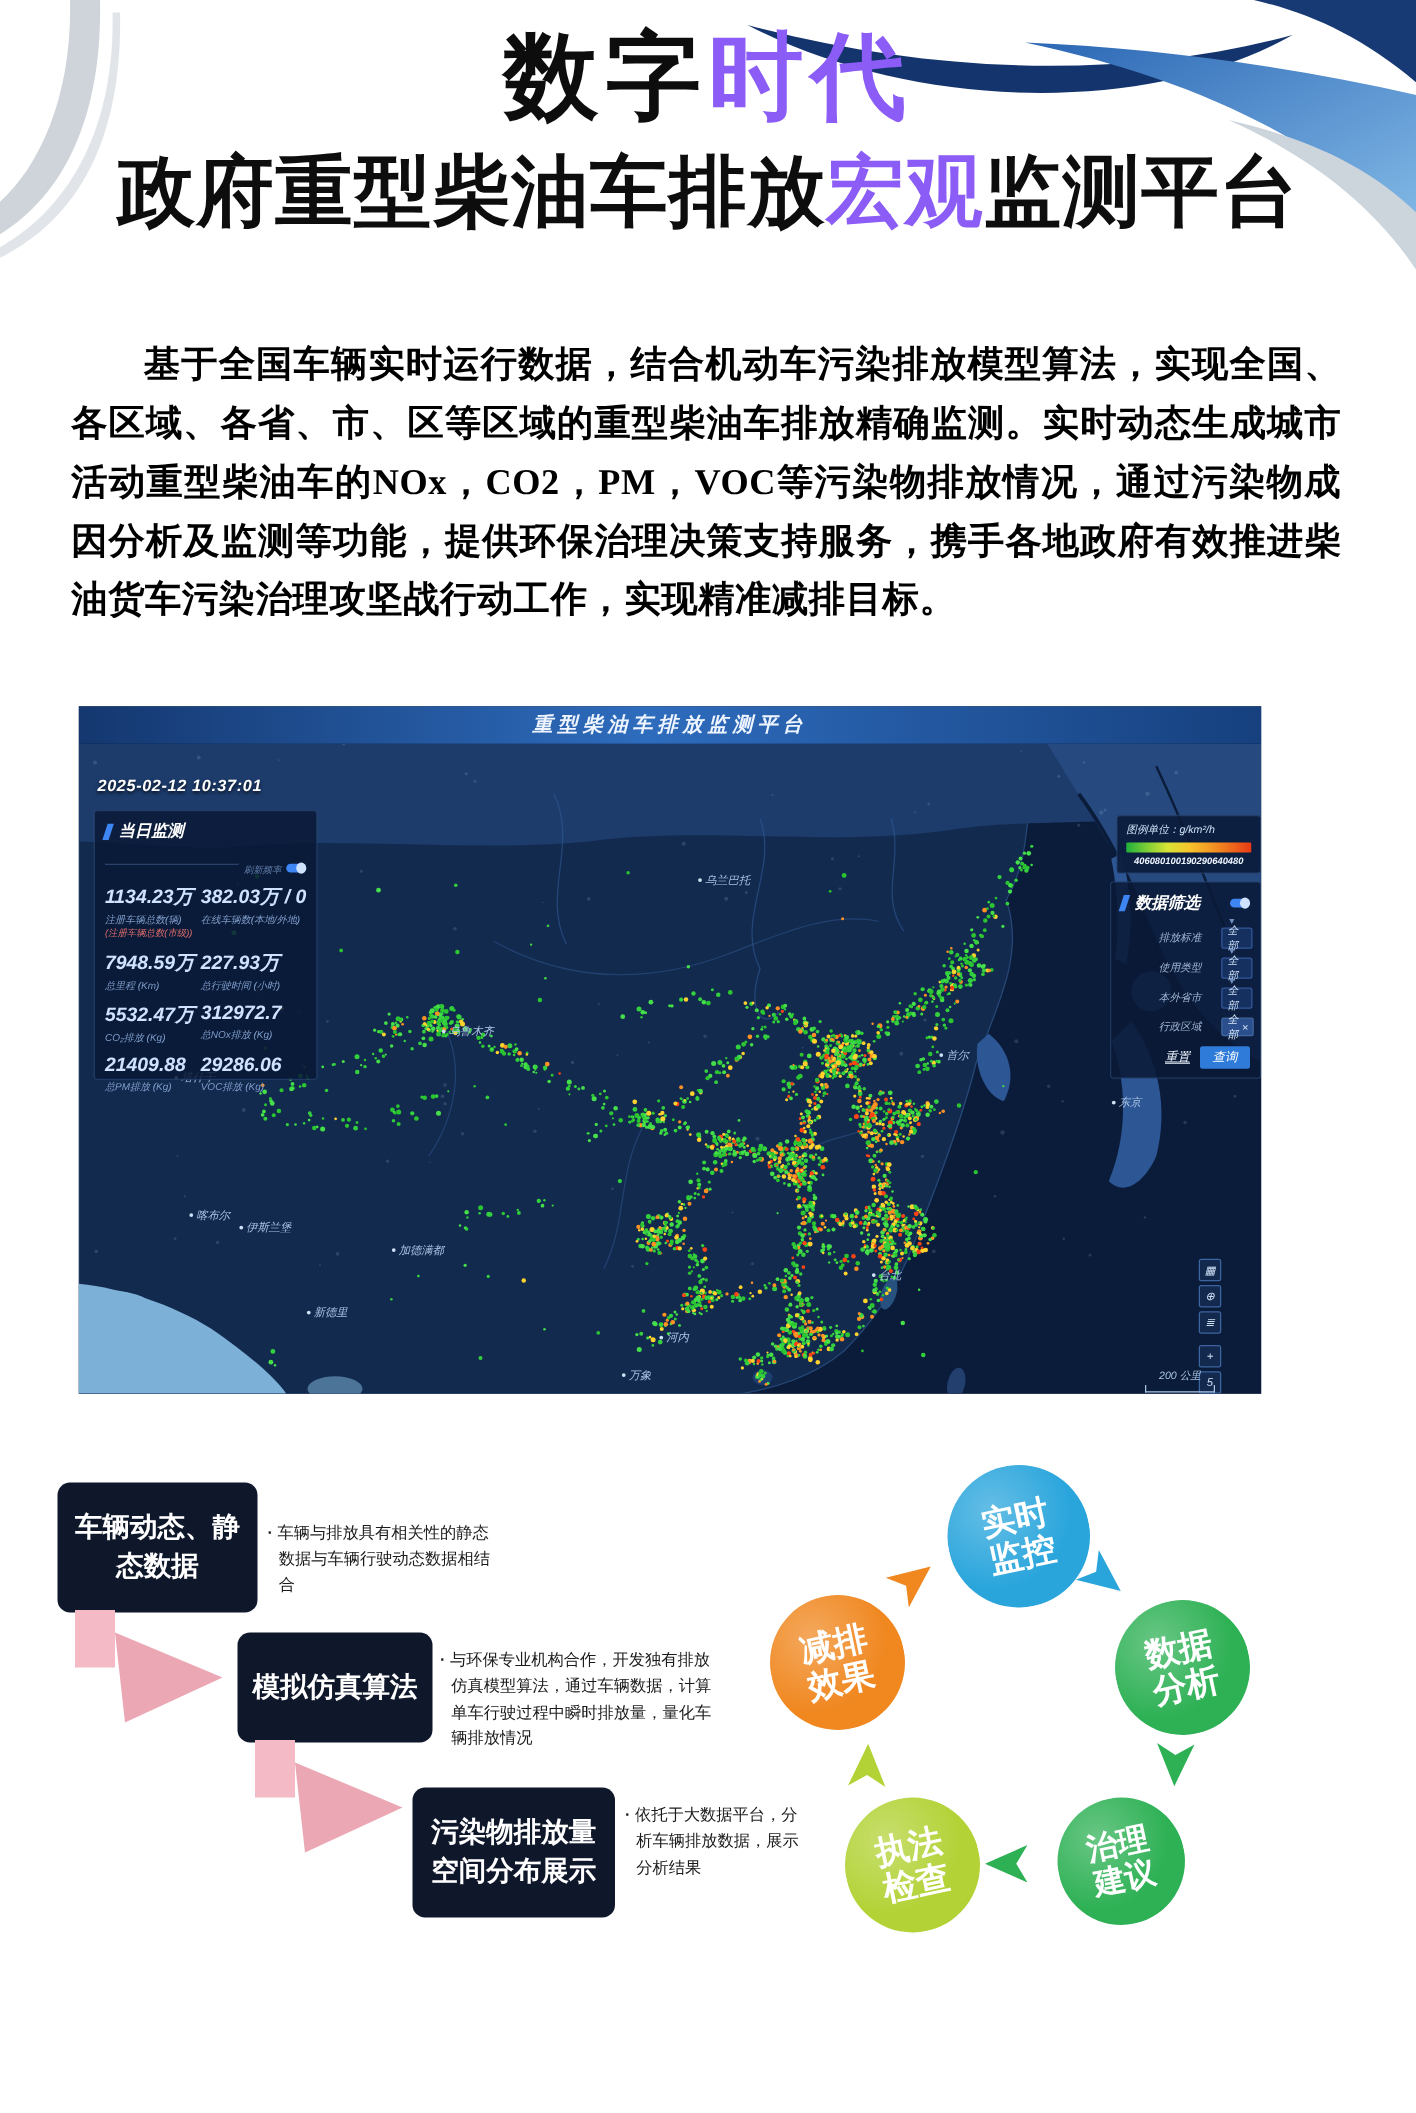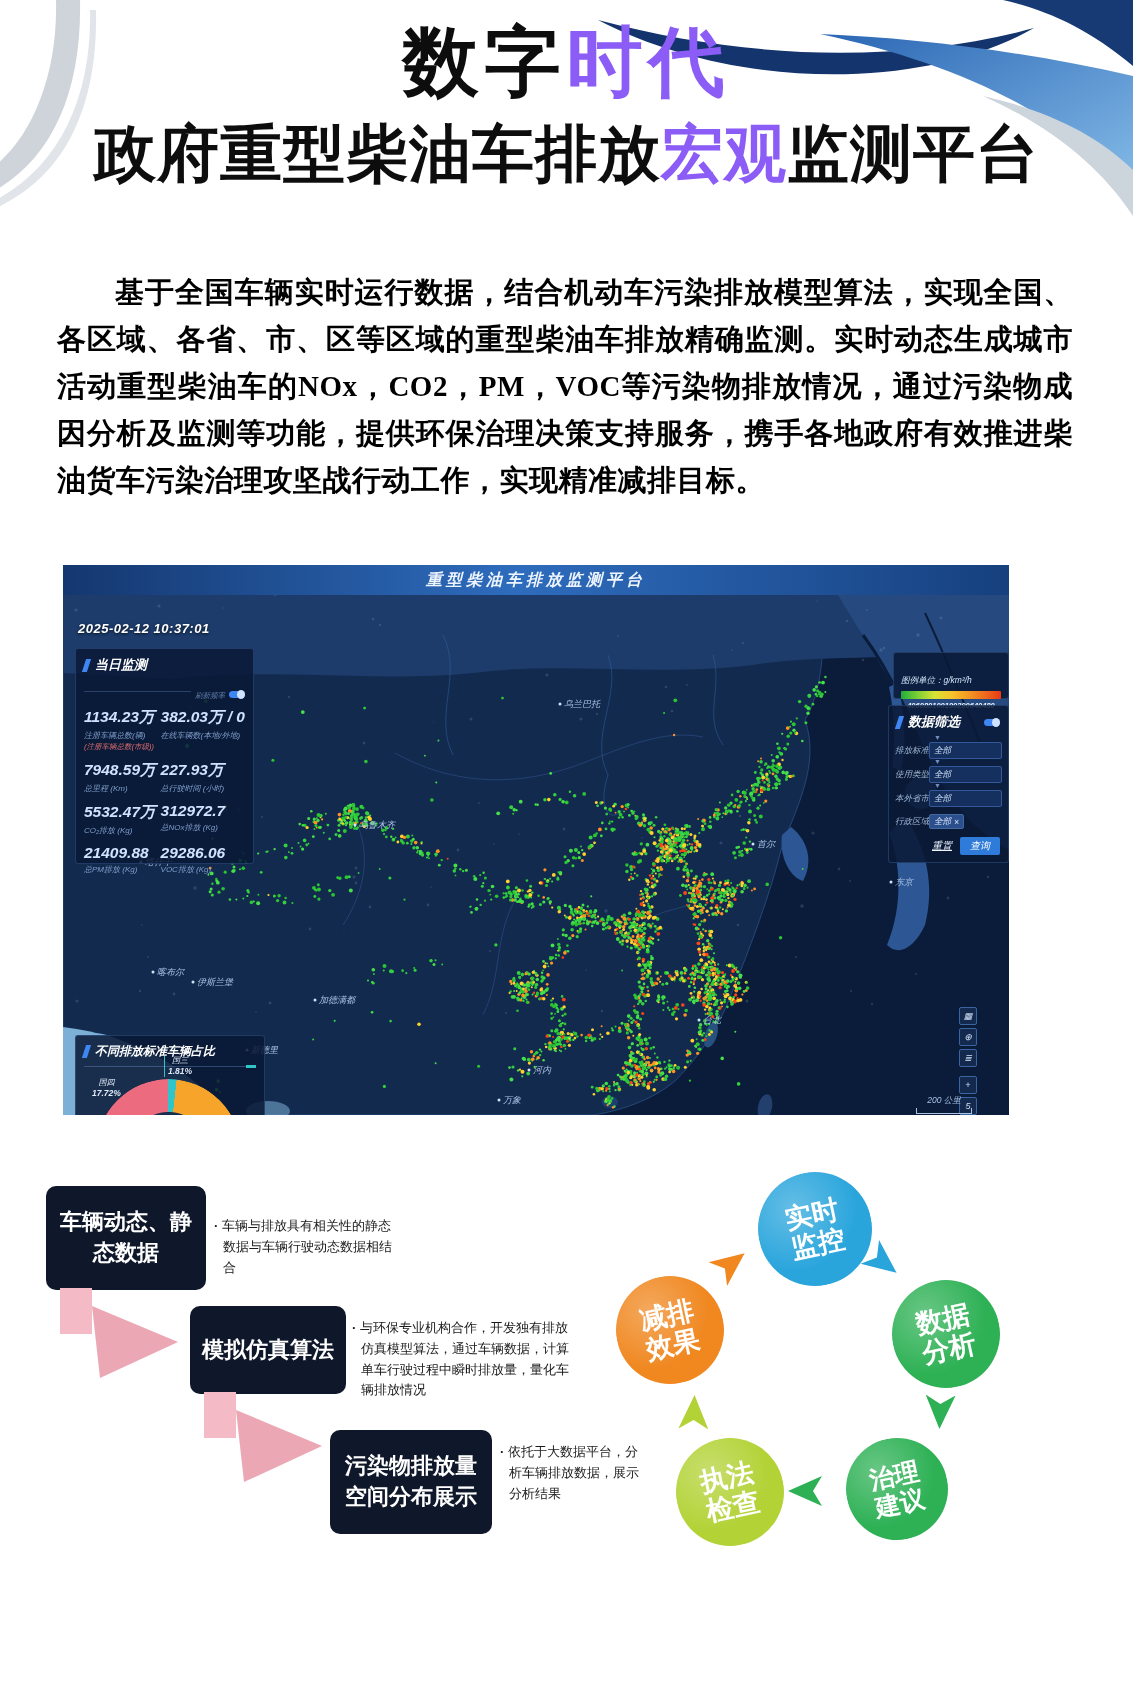--- a/index.html
+++ b/index.html
@@ -33,27 +33,27 @@
   .stats-panel{left:12px;top:53px;width:177px;height:214px;}
   .refresh-row{display:flex;gap:4px;padding:0 8px;margin-top:13px;}
   .refresh-row .line{flex:1;border-top:1px solid rgba(120,160,220,.3);}
   .refresh-row .rl{font-size:7.5px;color:#5f7ba6;}
   .toggle{width:16px;height:7px;background:#3f86f5;border-radius:4px;position:relative;}
   .toggle::after{content:"";position:absolute;right:0;top:-1px;width:8px;height:9px;background:#cfe3ff;border-radius:50%;}
   .stat-grid{display:grid;grid-template-columns:1fr 1fr;row-gap:8px;padding:6px 8px 0;}
   .stat .v{font-size:15.5px;font-weight:700;color:#cfe3ff;white-space:nowrap;}
   .stat .l{font-size:8px;color:#7e9cc9;margin-top:2px;}
   .stat .s{font-size:7.5px;color:#d96a6a;margin-top:1px;}
-  .legend-box{left:830px;top:57px;width:116px;height:47px;padding:22px 7px;box-sizing:border-box;}
+  .legend-box{left:830px;top:57px;width:116px;height:47px;padding:5px 7px;box-sizing:border-box;}
   .legend-unit{font-size:8.5px;color:#cfe3f7;}
   .legend-bar{height:8px;margin:4px 0 2px;border-radius:1px;
       background:linear-gradient(90deg,#1faf3c,#7ecf35,#d8e335,#f6c52c,#f49b24,#ef6c1d,#e93a14);}
   .legend-ticks{display:flex;justify-content:center;font-size:7.5px;font-weight:700;color:#eef5ff;}
   .filter-panel{left:825px;top:110px;width:121px;height:158px;box-sizing:border-box;}
-  .f-row{display:flex;align-items:center;gap:0;padding:0 6px;margin-top:7px;}
+  .f-row{display:flex;align-items:center;gap:16px;padding:0 6px;margin-top:7px;margin-left:32px;}
   .f-label{font-size:8.5px;color:#9fb6d4;width:34px;flex:0 0 auto;}
   .f-select{flex:1;height:15px;background:#152f5e;border:1px solid #33599a;border-radius:2px;color:#cfe0f5;
             font-size:8.5px;display:flex;align-items:center;justify-content:space-between;padding:0 4px;cursor:pointer;}
   .f-select .chev{color:#6f8fc0;font-size:7px;}
   .f-tag{height:13px;background:#2a4f8c;border:1px solid #41699f;border-radius:2px;color:#dce8f8;font-size:8.5px;
          display:inline-flex;align-items:center;gap:3px;padding:0 4px;cursor:pointer;}
   .f-buttons{position:absolute;right:8px;bottom:7px;display:flex;align-items:center;gap:8px;justify-content:flex-end;}
   .btn-reset{font-size:10px;color:#eef5ff;text-decoration:underline;cursor:pointer;}
   .btn-query{font-size:10px;color:#fff;background:#2f7bd9;border-radius:2px;padding:2px 10px;cursor:pointer;}
   .pie-panel{left:12px;top:440px;width:188px;height:120px;}
@@ -2919,31 +2919,20 @@
               <span>全部</span>
               <span>×</span>
             </span>
           </div>
         <div class="f-buttons">
           <span class="btn-reset">重置</span>
           <span class="btn-query">查询</span>
         </div>
       </div>
 
-      <div class="overlay panel pie-panel">
-        <div class="panel-title" style="font-size:12px">
-          <span class="slash"></span>
-          <span>不同排放标准车辆占比</span>
-        </div>
-        <div class="panel-divider"></div>
-        <div id="pie" class="pie" style="background: conic-gradient(rgb(47, 197, 201) 0deg, rgb(47, 197, 201) 6.516deg, rgb(246, 165, 42) 6.516deg, rgb(246, 165, 42) 222.804deg, rgb(91, 111, 208) 222.804deg, rgb(91, 111, 208) 296.172deg, rgb(236, 107, 126) 296.172deg, rgb(236, 107, 126) 359.964deg);"></div>
-        <div class="pie-lab" style="left:88px;top:20px;border-left:1px solid #2fc5c9;padding-left:3px"><span>国三</span><br><b>1.81%</b></div>
-        <div class="pie-lab" style="left:16px;top:42px"><span>国四</span><br><b>17.72%</b></div>
-
-      </div>
 
       <div class="overlay map-ctrl">
         <div class="ctrl">▦</div>
         <div class="ctrl">⊕</div>
         <div class="ctrl">≣</div>
         <div class="ctrl" style="margin-top:6px">+</div>
         <div class="ctrl">5</div>
 
       </div>
 

